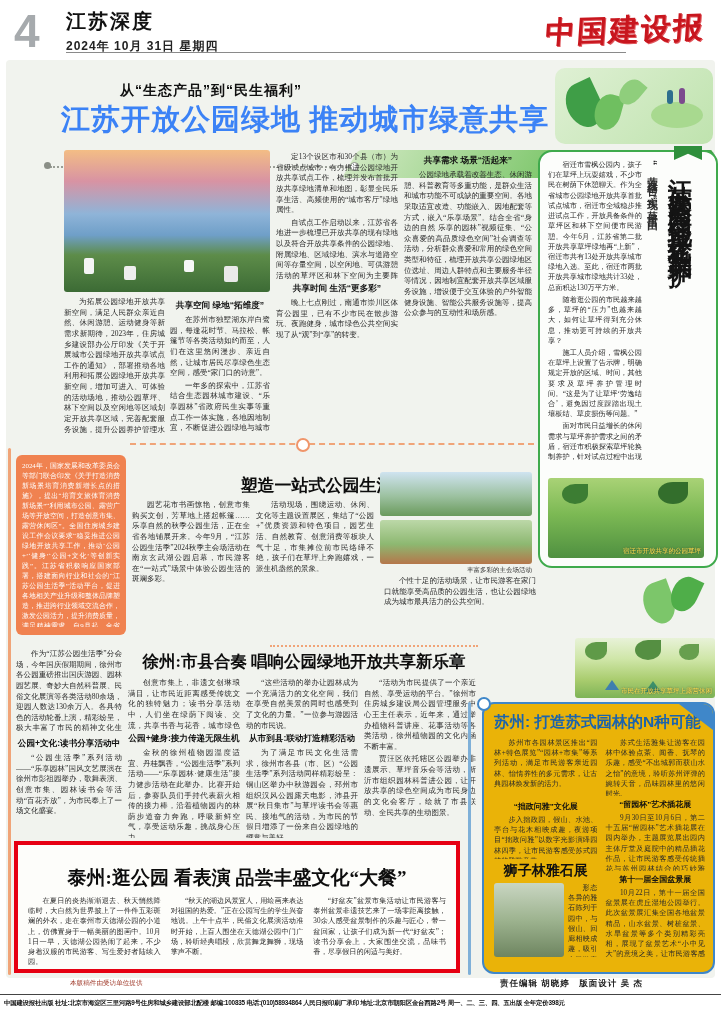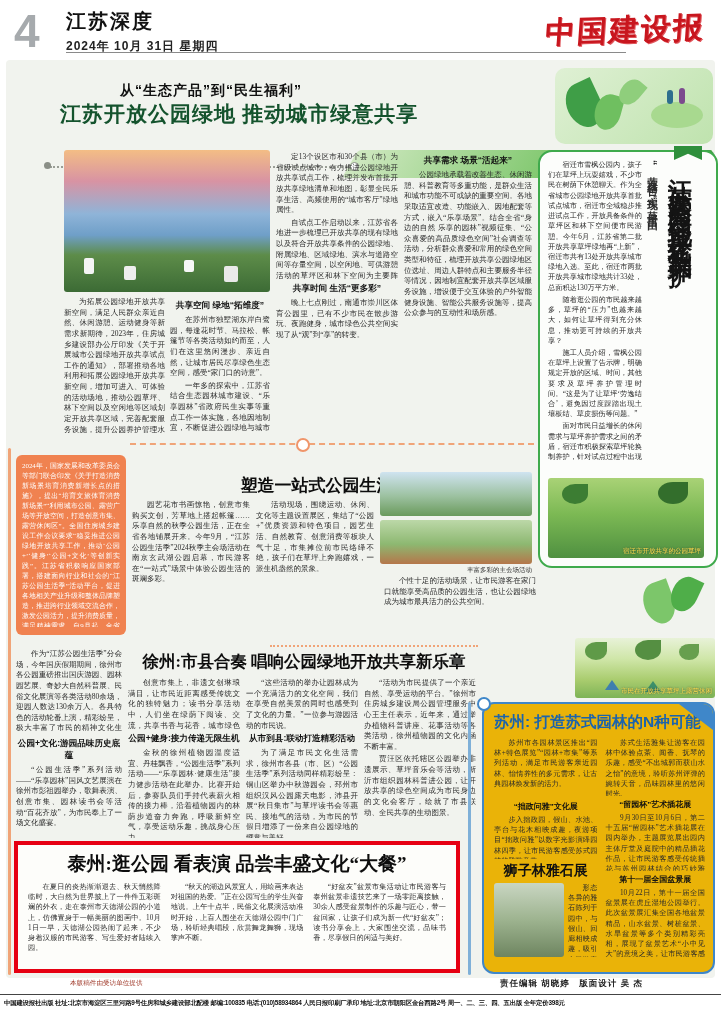--- a/index.html
+++ b/index.html
@@ -10,21 +10,21 @@
   .pagenum{font-size:46px;font-weight:bold;color:#a6aaad;line-height:1;}
   .secname{font-size:20px;font-weight:bold;color:#111;letter-spacing:2px;}
   .secdate{font-size:12px;font-weight:bold;color:#222;margin-top:3px;letter-spacing:1px;}
   .headrule{height:1px;background:#8a8a8a;}
   .masthead{font-size:30px;font-weight:900;color:#c8161e;transform:rotate(-2deg) skewX(-6deg);
             letter-spacing:2px;text-shadow:1px 1px 0 #e0565c;font-family:"Liberation Serif",serif;}
   
   .canvas{background:#f1f3ee;border-radius:4px;}
   
   .kicker{font-size:14px;font-weight:bold;letter-spacing:1px;color:#111;}
-  .bigtitle{font-size:21px;font-weight:bold;text-align:left;letter-spacing:1px;color:#14532d;
+  .bigtitle{font-size:29px;font-weight:bold;text-align:center;letter-spacing:1px;color:#3b82f6;
             font-family:"Liberation Serif",serif;}
   
   .txt{font-size:7.5px;line-height:1.42;text-align:justify;color:#2a2a2a;overflow:hidden;
        font-family:"Liberation Serif",serif;}
   .txt p{margin:0 0 2px;text-indent:2em;}
   .subhead{font-size:8.6px;font-weight:bold;text-align:center;color:#111;margin:3px 0;
            font-family:"Liberation Sans",sans-serif;text-indent:0 !important;}
   
   .photo{border-radius:3px;overflow:hidden;}
   .cap{font-size:6.5px;color:#333;}
@@ -168,21 +168,21 @@
     <p>个性十足的活动场景，让市民游客在家门口就能享受高品质的公园生活，也让公园绿地成为城市最具活力的公共空间。</p>
   </div>
 
   <div class="abs dotline" style="left:270px;top:645px;width:208px;border-color:#f0a478;"></div>
   <div class="abs sectitle" style="left:128px;top:651px;width:352px;font-size:16.5px;">徐州:市县合奏 唱响公园绿地开放共享新乐章</div>
 
   <div class="abs" style="left:16px;top:649px;width:106px;height:188px;">
     <div class="txt" style="height:86px;">
       <p>作为“江苏公园生活季”分会场，今年国庆假期期间，徐州市各公园重磅推出国庆游园、园林园艺展、奇妙大自然科普展、民俗文化展演等各类活动80余场，迎园人数达130余万人。各具特色的活动轮番上演，精彩纷呈，极大丰富了市民的精神文化生活。</p>
     </div>
-    <div class="subhead">公园+文化:游园品味历史底蕴</div>
+    <div class="subhead">公园+文化:读书分享活动中</div>
     <div class="txt" style="height:84px;">
       <p>“公园生活季”系列活动——“乐享园林”国风文艺展演在徐州市彭祖园举办，歌舞表演、创意市集、园林读书会等活动“百花齐放”，为市民奉上了一场文化盛宴。</p>
     </div>
   </div>
   <div class="abs" style="left:128px;top:678px;width:112px;height:160px;">
     <div class="txt" style="height:52px;">
       <p>创意市集上，非遗文创琳琅满目，让市民近距离感受传统文化的独特魅力；读书分享活动中，人们坐在绿荫下阅读、交流，共享书香与花香，城市绿色公共空间也实现了从“观”到“享”的转变。</p>
     </div>
     <div class="subhead">公园+健身:接力传递无限生机</div>
     <div class="txt" style="height:90px;">
@@ -196,21 +196,21 @@
     <div class="subhead">从市到县:联动打造精彩活动</div>
     <div class="txt" style="height:90px;">
       <p>为了满足市民文化生活需求，徐州市各县（市、区）“公园生活季”系列活动同样精彩纷呈：铜山区举办中秋游园会，邳州市组织汉风公园露天电影，沛县开展“秋日集市”与草坪读书会等惠民、接地气的活动，为市民的节假日增添了一份来自公园绿地的惬意与美好。</p>
     </div>
   </div>
   <div class="abs txt" style="left:364px;top:678px;width:112px;height:160px;">
     <p>“活动为市民提供了一个亲近自然、享受运动的平台。”徐州市住房城乡建设局公园管理服务中心王主任表示，近年来，通过举办植物科普讲座、花事活动等各类活动，徐州植物园的文化内涵不断丰富。</p>
     <p>贾汪区依托辖区公园举办非遗展示、草坪音乐会等活动，新沂市组织园林科普进公园，让开放共享的绿色空间成为市民身边的文化会客厅，绘就了市县联动、全民共享的生动图景。</p>
   </div>
 
-  <div class="abs redbox" style="left:14px;top:841px;width:446px;height:132px;box-sizing:border-box;padding:6px 10px;">
+  <div class="abs redbox" style="left:14px;top:841px;width:446px;height:132px;box-sizing:border-box;padding:20px 10px;">
     <div class="sectitle" style="font-size:19px;">泰州:逛公园 看表演 品尝丰盛文化“大餐”</div>
     <div style="display:flex;gap:10px;margin-top:5px;">
       <div class="txt" style="width:135px;height:88px;font-size:7.2px;">
         <p>在夏日的炎热渐渐退去、秋天悄然降临时，大自然为世界披上了一件件五彩斑斓的外衣，走在泰州市天德湖公园的小道上，仿佛置身于一幅美丽的图画中。10月1日一早，天德湖公园热闹了起来，不少身着汉服的市民游客、写生爱好者陆续入园。</p>
       </div>
       <div class="txt" style="width:135px;height:88px;font-size:7.2px;">
         <p>“秋天的湖边风景宜人，用绘画来表达对祖国的热爱。”正在公园写生的学生兴奋地说。上午十点半，民俗文化展演活动准时开始，上百人围坐在天德湖公园中门广场，聆听经典唱段，欣赏舞龙舞狮，现场掌声不断。</p>
       </div>
       <div class="txt" style="width:135px;height:88px;font-size:7.2px;">
         <p>“好盆友”盆景市集活动让市民游客与泰州盆景非遗技艺来了一场零距离接触，30余人感受盆景制作的乐趣与匠心，带一盆回家，让孩子们成为新一代“好盆友”；读书分享会上，大家围坐交流，品味书香，尽享假日的闲适与美好。</p>

